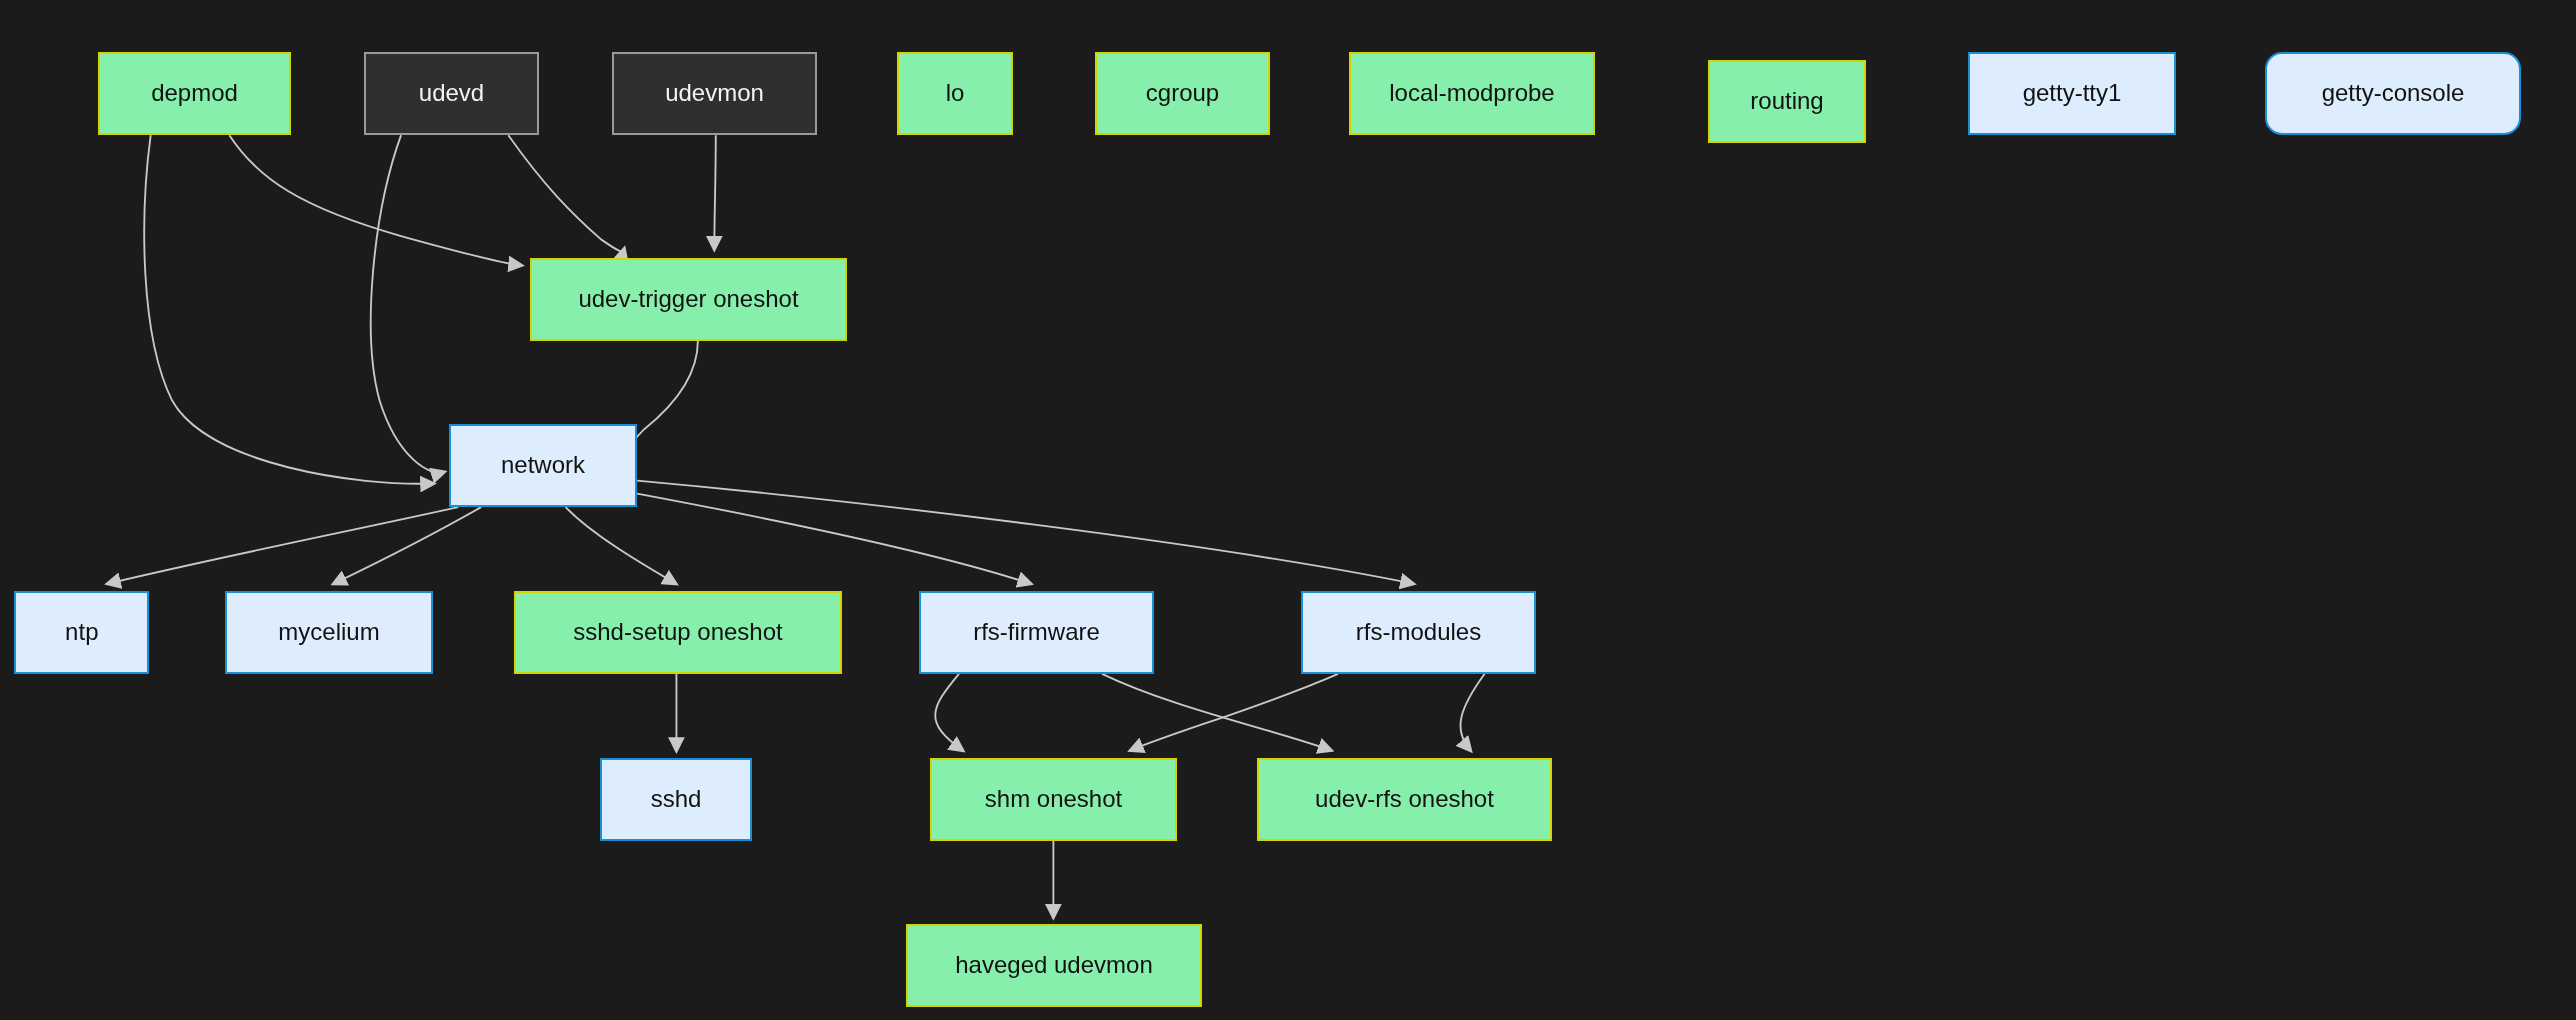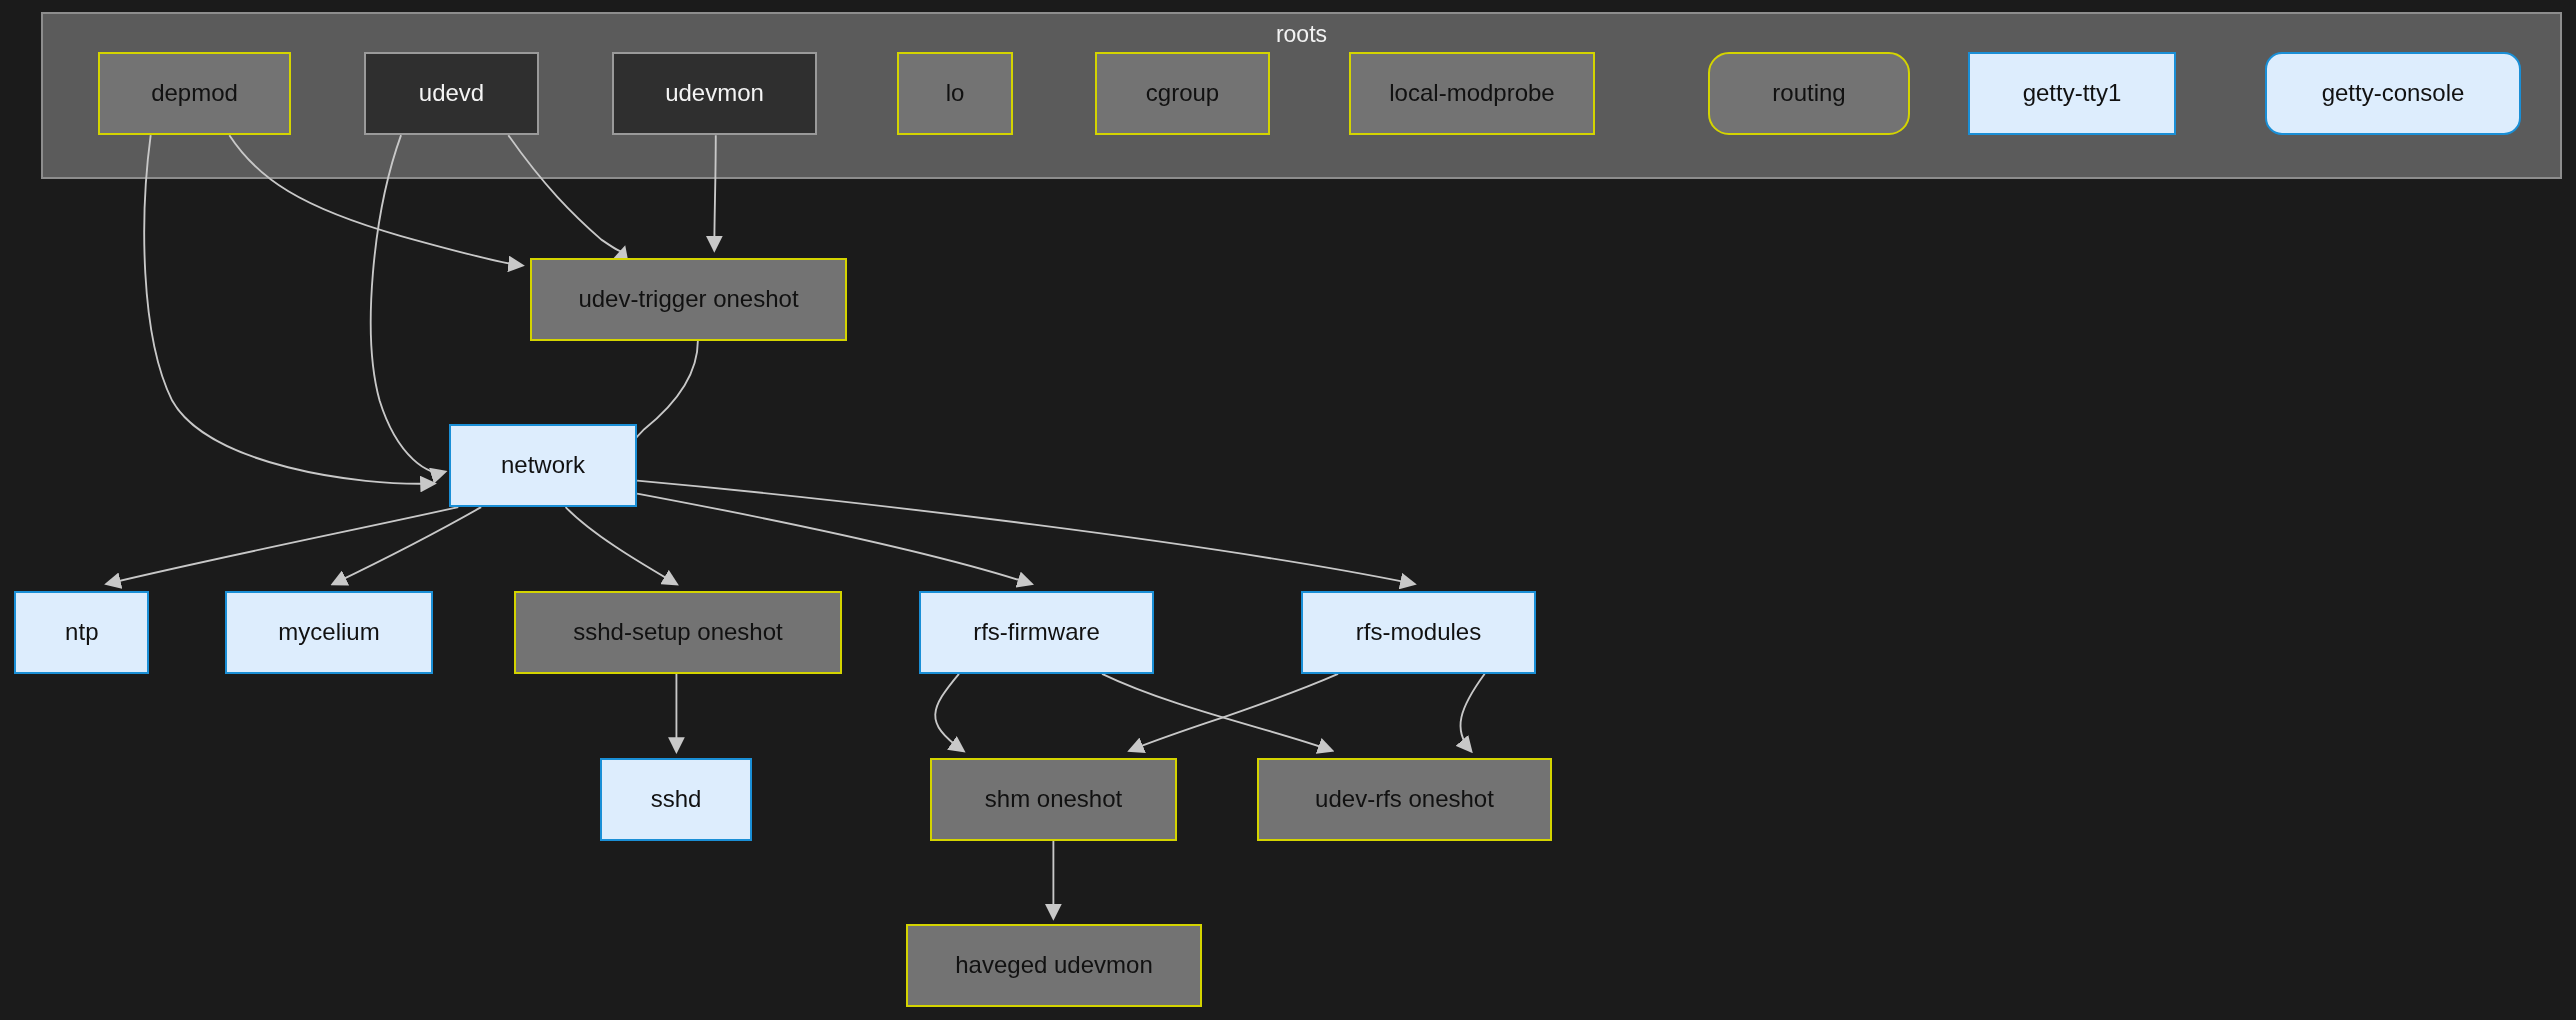--- a/index.html
+++ b/index.html
@@ -45,21 +45,21 @@
     box-sizing: border-box;
     display: flex;
     align-items: center;
     justify-content: center;
     font-size: 24px;
     line-height: 1.1;
     white-space: nowrap;
     z-index: 3;
   }
   .node-yellow {
-    background: #737373;
+    background: #86efac;
     border: 2.9px solid #d4d400;
     color: #111111;
   }
   .node-blue {
     background: #ddedfd;
     border: 2.9px solid #1a8fd6;
     color: #111111;
   }
   .node-dark {
     background: #2f2f2f;
@@ -68,23 +68,20 @@
   }
   .node-label {
     pointer-events: none;
   }
 </style>
 </head>
 <body>
 
 <div id="stage" style="width: 2576px; height: 1020px; background: rgb(27, 27, 27);">
 
-  <div class="cluster" id="cluster-box" style="left: 41px; top: 12px; width: 2521px; height: 167px; background: rgb(91, 91, 91); border-color: rgb(141, 141, 141);">
-    <span class="cluster-label" id="cluster-label" style="top: 8.6px; color: rgb(242, 242, 242);">roots</span>
-  </div>
 
   <svg id="edge-layer" viewBox="0 0 3600 1426" xmlns="http://www.w3.org/2000/svg">
     <defs>
       <marker id="arrowhead" markerWidth="9" markerHeight="9" refX="7" refY="4.5" orient="auto" markerUnits="strokeWidth">
         <path d="M 0 0 L 9 4.5 L 0 9 z" fill="#c8c8c8"></path>
       </marker>
     </defs>
     <g id="edge-group" fill="none" stroke="#c8c8c8" stroke-width="2.6">
         <path d="M 210 189 C 195 300 195 470 240 560 C 290 650 500 680 605 676" marker-end="url(#arrowhead)" stroke="#c8c8c8"></path>
         <path d="M 320 189 C 360 250 420 290 560 330 C 650 355 700 368 728 371" marker-end="url(#arrowhead)" stroke="#c8c8c8"></path>
@@ -118,21 +115,21 @@
       </div>
       <div class="node node-yellow" style="left: 897px; top: 52px; width: 116px; height: 83px;">
         <span class="node-label">lo</span>
       </div>
       <div class="node node-yellow" style="left: 1095px; top: 52px; width: 175px; height: 83px;">
         <span class="node-label">cgroup</span>
       </div>
       <div class="node node-yellow" style="left: 1349px; top: 52px; width: 246px; height: 83px;">
         <span class="node-label">local-modprobe</span>
       </div>
-      <div class="node node-yellow" style="left: 1708px; top: 52px; width: 202px; height: 83px; border-radius: 21px;">
+      <div class="node node-yellow" style="left: 1708px; top: 60px; width: 158px; height: 83px;">
         <span class="node-label">routing</span>
       </div>
       <div class="node node-blue" style="left: 1968px; top: 52px; width: 208px; height: 83px;">
         <span class="node-label">getty-tty1</span>
       </div>
       <div class="node node-blue" style="left: 2265px; top: 52px; width: 256px; height: 83px; border-radius: 17px;">
         <span class="node-label">getty-console</span>
       </div>
       <div class="node node-yellow" style="left: 530px; top: 258px; width: 317px; height: 83px;">
         <span class="node-label">udev-trigger oneshot</span>

